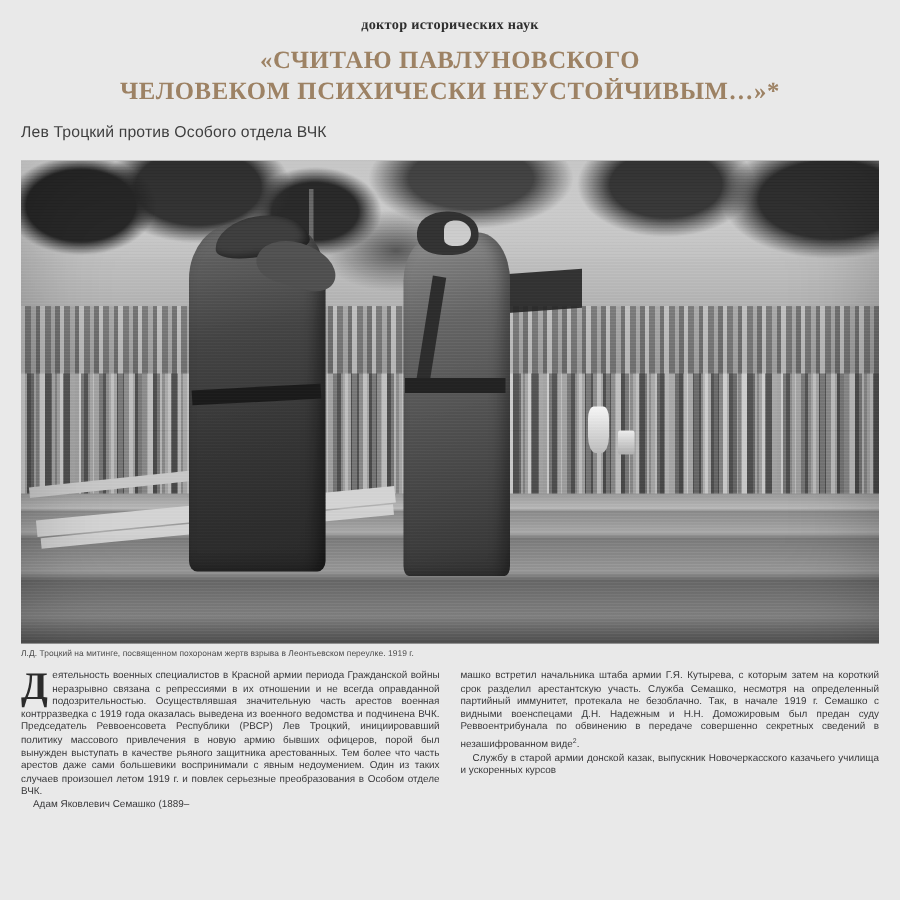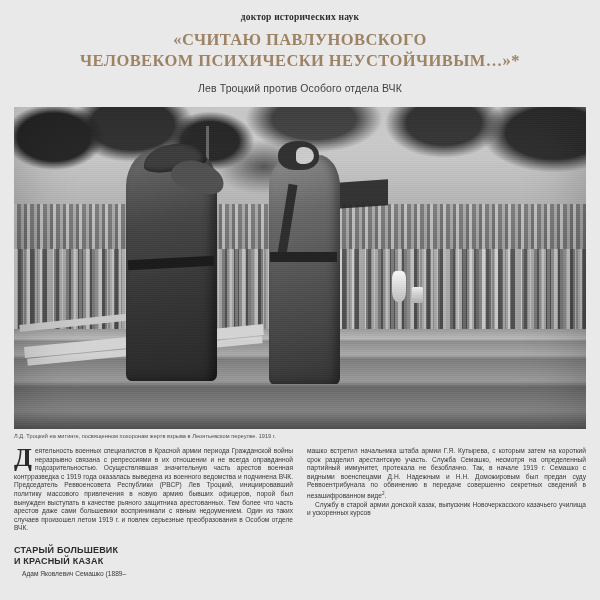--- a/index.html
+++ b/index.html
@@ -43,21 +43,21 @@
     font-family: "Liberation Serif", serif;
     font-weight: bold;
     color: #9d8264;
     font-size: 16.5px;
     line-height: 21px;
     letter-spacing: .4px;
     margin: 6px 0 0 0;
   }
   .headline .l2 { display: block; }
   .subtitle {
-    text-align: center;
+    text-align: left;
     font-family: "Liberation Sans", sans-serif;
     font-size: 10.5px;
     color: #3f3f3f;
     margin: 11px 0 0 0;
     letter-spacing: .1px;
   }
 
   
   .photo-wrap {
     margin-top: 13px;
@@ -308,24 +308,20 @@
     <figcaption class="photo-caption">Л.Д. Троцкий на митинге, посвященном похоронам жертв взрыва в Леонтьевском переулке. 1919 г.</figcaption>
   </figure>
 
   <div class="columns">
 
     <div class="col">
       <p class="dropcap-para">
         <span class="dropcap">Д</span><span>еятельность военных специалистов в Красной армии периода Гражданской войны неразрывно связана с репрессиями в их отношении и не всегда оправданной подозрительностью. Осуществлявшая значительную часть арестов военная контрразведка с 1919 года оказалась выведена из военного ведомства и подчинена ВЧК. Председатель Реввоенсовета Республики (РВСР) Лев Троцкий, инициировавший политику массового привлечения в новую армию бывших офицеров, порой был вынужден выступать в качестве рьяного защитника арестованных. Тем более что часть арестов даже сами большевики воспринимали с явным недоумением. Один из таких случаев произошел летом 1919 г. и повлек серьезные преобразования в Особом отделе ВЧК.</span>
       </p>
 
-      <div class="subhead">
-        <span>СТАРЫЙ БОЛЬШЕВИК</span><br>
-        <span>И КРАСНЫЙ КАЗАК</span>
-      </div>
 
       <p class="clipped" style="text-indent:8px;">Адам Яковлевич Семашко (1889–</p>
     </div>
 
     <div class="col">
       <p><span>машко встретил начальника штаба армии Г.Я. Кутырева, с которым затем на короткий срок разделил арестантскую участь. Служба Семашко, несмотря на определенный партийный иммунитет, протекала не безоблачно. Так, в начале 1919 г. Семашко с видными военспецами Д.Н. Надежным и Н.Н. Доможировым был предан суду Реввоентрибунала по обвинению в передаче совершенно секретных сведений в незашифрованном виде</span><span class="sup">2</span>.</p>
       <p class="clipped">Службу в старой армии донской казак, выпускник Новочеркасского казачьего училища и ускоренных курсов</p>
     </div>
 
   </div>

